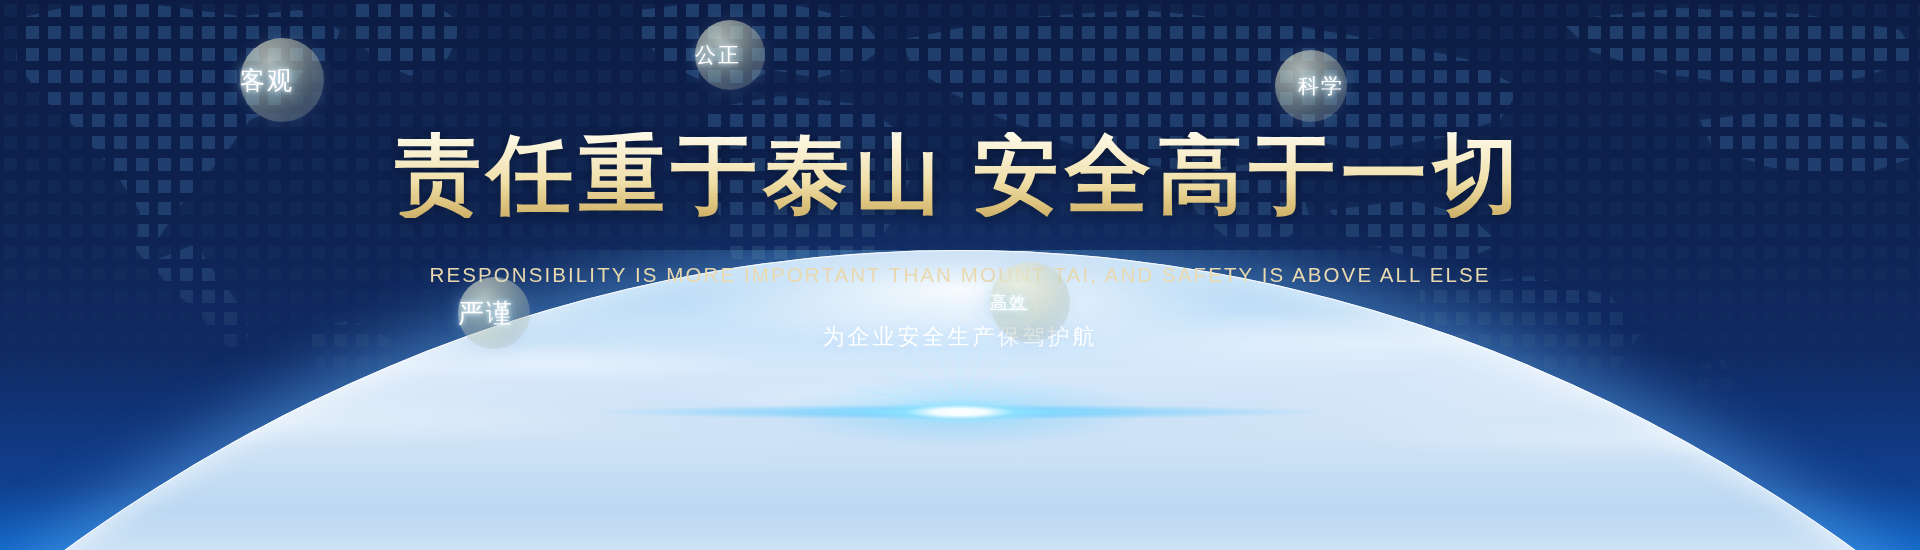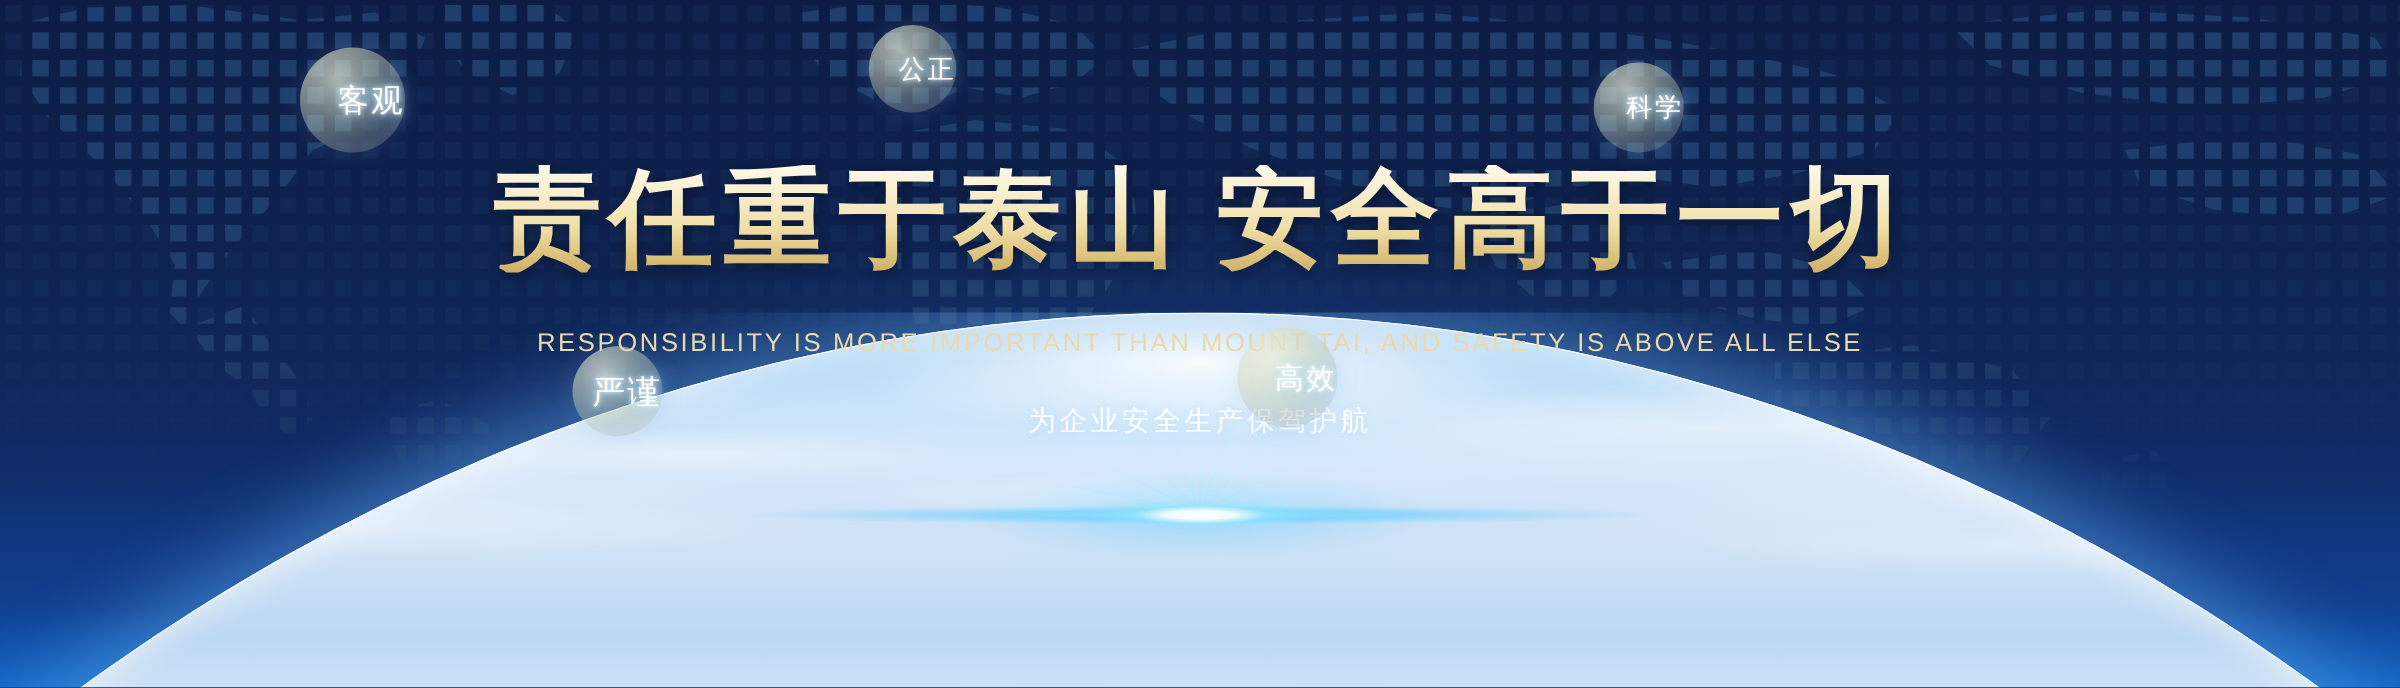--- a/index.html
+++ b/index.html
@@ -161,21 +161,21 @@
     white-space:nowrap;
     text-shadow:0 0 8px rgba(150,200,255,0.35);
   }
 
   
   .badge {
     position:absolute;
     border-radius:50%;
     display:flex;
     align-items:center;
-    justify-content:flex-end;
+    justify-content:flex-start;
     background:
       radial-gradient(circle at 36% 30%, rgba(236,238,215,0.72) 0%, rgba(206,212,182,0.52) 34%, rgba(150,168,150,0.34) 62%, rgba(96,124,134,0.2) 82%, rgba(70,100,130,0.06) 100%);
     box-shadow:
       inset 0 0 26px rgba(255,255,255,0.22),
       0 0 18px rgba(140,180,220,0.16);
   }
   .badge-label {
     font-family:"Liberation Sans","DejaVu Sans",sans-serif;
     font-weight:400;
     color:#ffffff;
@@ -262,23 +262,23 @@
   </div>
 
   <div id="badge-layer">
       <div class="badge" style="left: 240px; top: 38px; width: 84px; height: 84px;">
         <span class="badge-label" style="font-size: 25px;">客观</span>
       </div>
       <div class="badge" style="left: 695px; top: 20px; width: 70px; height: 70px;">
         <span class="badge-label" style="font-size: 21px;">公正</span>
       </div>
       <div class="badge" style="left: 1275px; top: 50px; width: 72px; height: 72px;">
-        <span class="badge-label" style="font-size: 21px;">科学</span>
+        <span class="badge-label" style="font-size: 21px; padding-left: 23px;">科学</span>
       </div>
       <div class="badge" style="left: 458px; top: 277px; width: 72px; height: 72px;">
         <span class="badge-label" style="font-size: 26px;">严谨</span>
       </div>
       <div class="badge" style="left: 990px; top: 262px; width: 80px; height: 80px;">
-        <span class="badge-label" style="font-size: 23px;">高效</span>
+        <span class="badge-label" style="font-size: 17px; text-decoration: underline;">高效</span>
       </div>
     </div>
 
 </div>
 
 </body></html>

